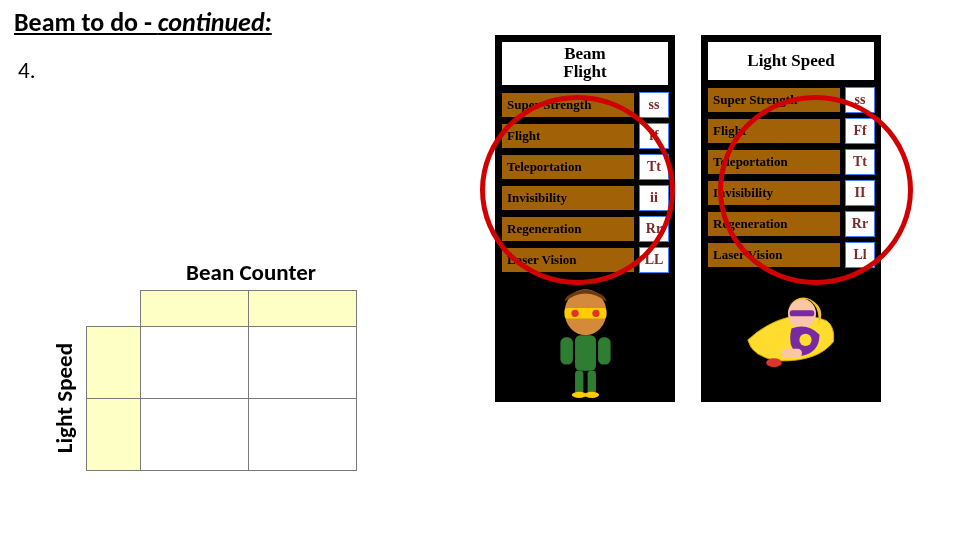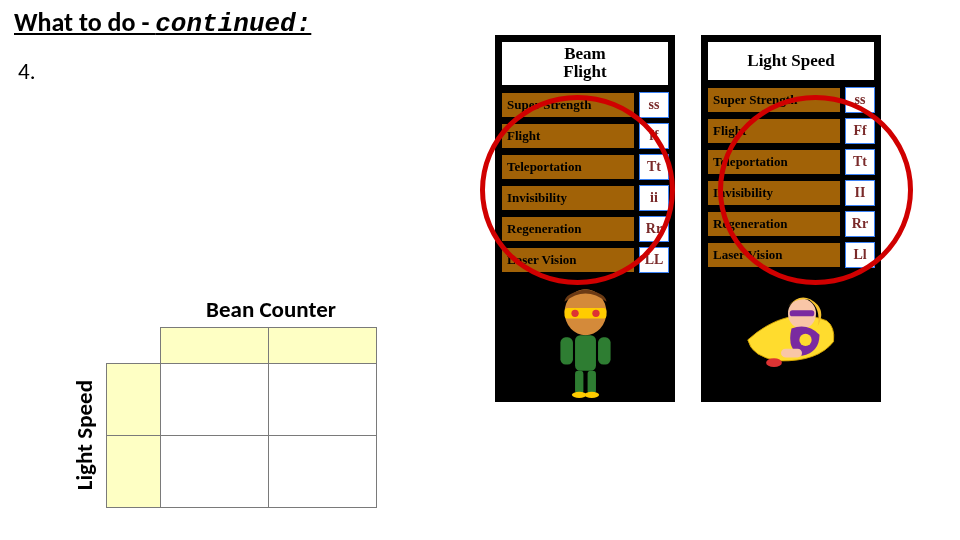--- a/index.html
+++ b/index.html
@@ -13,37 +13,36 @@
     color: #000;
     position: relative;
     overflow: hidden;
   }
   .title {
     font-size: 26px;
     font-weight: 700;
     text-decoration: underline;
     padding: 6px 14px 0 14px;
   }
-  .title .cont { font-style: italic; font-family: Liberation Mono, monospace; }
+  .title .cont { font-style: italic; }
   .instruction {
     padding: 18px 0 0 18px;
     font-size: 23px;
     line-height: 1.28;
     display: flex;
     gap: 14px;
     width: 450px;
   }
   .instruction .num { flex: 0 0 auto; }
   .instruction .bi { font-style: italic; font-weight: 700; }
   .punnett-area {
     position: absolute;
-    left: 46px;
+    left: 26px;
     top: 258px;
     width: 380px;
-    margin-top: 37px;
   }
   .bean-label {
     text-align: center;
     font-size: 23px;
     font-weight: 700;
     margin: 0 0 4px 0;
     padding-left: 70px;
   }
   .punnett {
     border-collapse: collapse;
@@ -130,21 +129,21 @@
     pointer-events: none;
   }
   .c1 { left: 480px; top: 95px; }
   .c2 { left: 718px; top: 95px; }
   .hero-svg { width: 105px; height: 115px; }
 </style>
 </head>
 <body>
 
 <div class="title">
-  <span>What to do - </span><span class="cont">continued:</span>
+  <span>Beam to do - </span><span class="cont">continued:</span>
 </div>
 
 <div class="instruction">
   <div class="num">4.</div>
 </div>
 
 <div class="punnett-area">
   <div class="bean-label">Bean Counter</div>
   <table class="punnett">
     <tbody>

